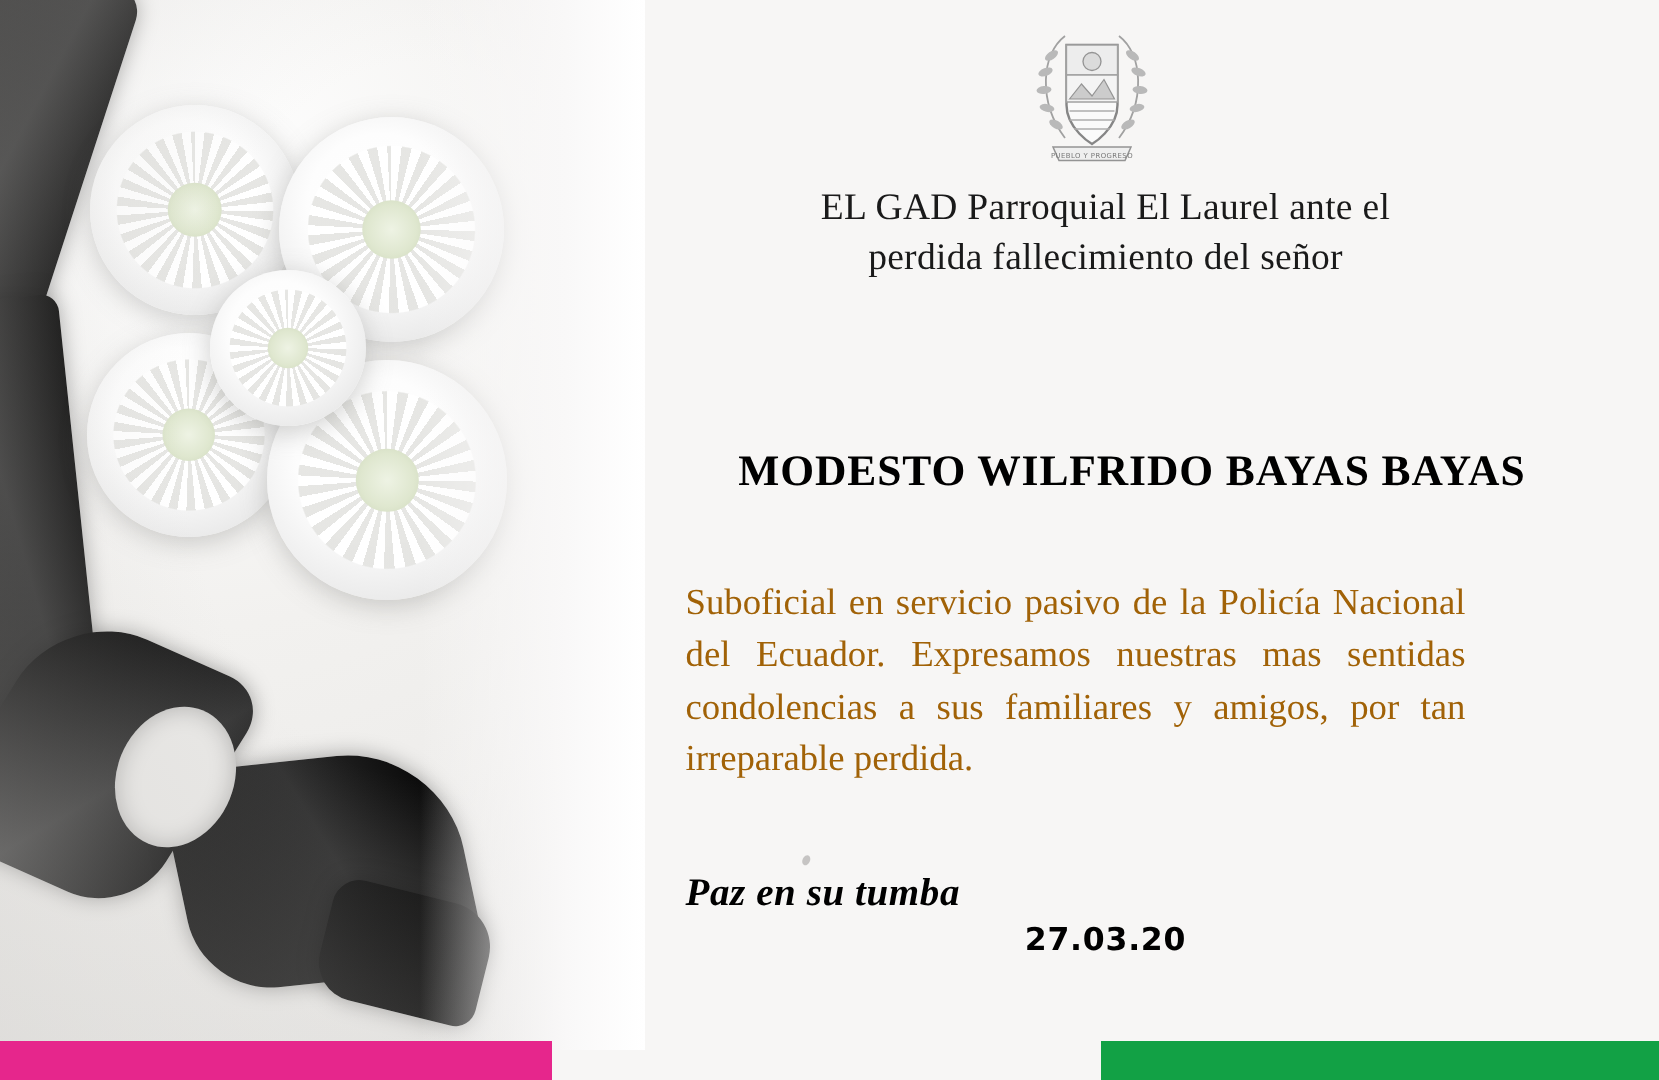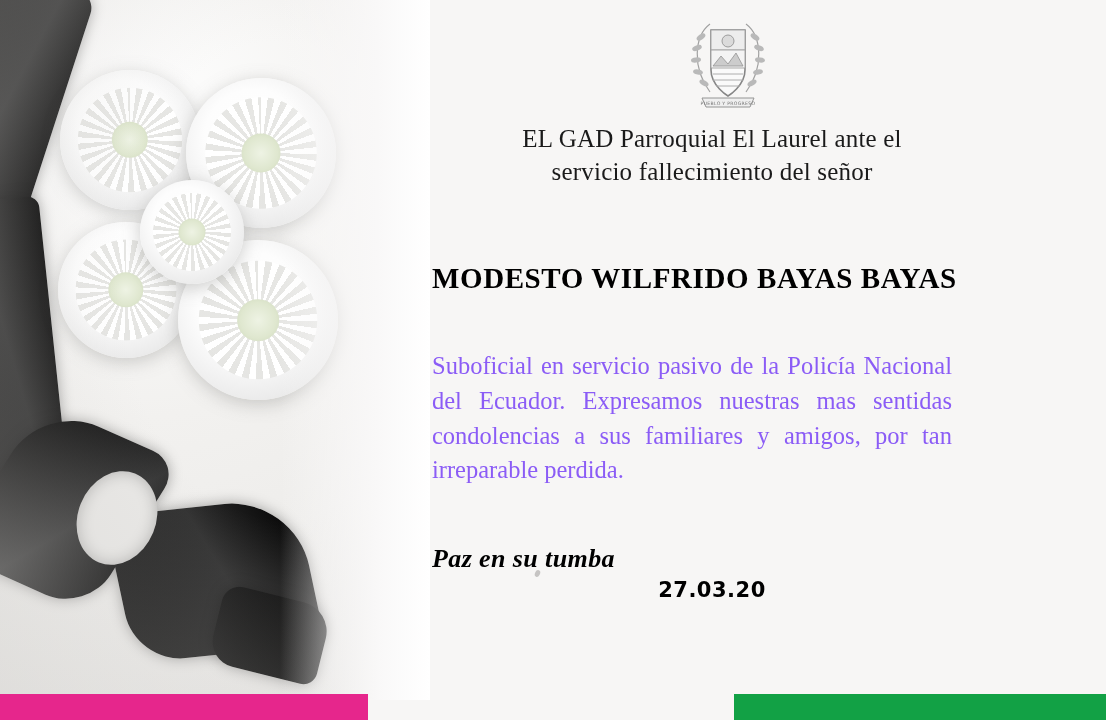--- a/index.html
+++ b/index.html
@@ -151,50 +151,50 @@
     left: 680px;
     top: 6px;
     width: 96px;
     height: 112px;
     opacity: .92;
   }
 
   
   .content {
     position: absolute;
-    left: 432px;
+    left: 457px;
     top: 122px;
     width: 560px;
     color: #111111;
   }
   .intro {
     text-align: center;
     font-size: 25px;
     line-height: 1.32;
     letter-spacing: .2px;
     color: #1a1a1a;
     margin: 0 auto;
     width: 520px;
   }
   .deceased-name {
-    text-align: left;
+    text-align: right;
     font-size: 29px;
     font-weight: bold;
     letter-spacing: .6px;
-    margin-top: 74px;
+    margin-top: 110px;
     color: #000000;
   }
   .body-text {
     margin-top: 54px;
     width: 520px;
     font-size: 24.5px;
     line-height: 1.42;
     text-align: justify;
     text-align-last: left;
-    color: #8b5cf6;
+    color: #a16207;
   }
   .farewell {
     margin-top: 56px;
     font-size: 26px;
     font-weight: bold;
     font-style: italic;
     letter-spacing: .4px;
     color: #000;
   }
   .date {
@@ -274,21 +274,21 @@
       <g>
         <path d="M22 92 H74 L70 101 H26 Z" fill="#efefef" stroke="#8c8c8c" stroke-width="1"></path>
         <text x="48" y="99" font-family="DejaVu Sans, sans-serif" font-size="4.6" text-anchor="middle" fill="#6d6d6d" letter-spacing="0.3">PUEBLO Y PROGRESO</text>
       </g>
     </svg>
   </div>
 
   <div class="content">
     <div class="intro">
       <div>EL GAD Parroquial El Laurel ante el</div>
-      <div>servicio fallecimiento del señor</div>
+      <div>perdida fallecimiento del señor</div>
     </div>
 
     <div class="deceased-name">MODESTO WILFRIDO BAYAS BAYAS</div>
 
     <div class="body-text">Suboficial en servicio pasivo de la Policía Nacional del Ecuador. Expresamos nuestras mas sentidas condolencias a sus familiares y amigos, por tan irreparable  perdida.</div>
 
     <div class="farewell">Paz en su tumba</div>
     <div class="date">27.03.20</div>
   </div>
 

